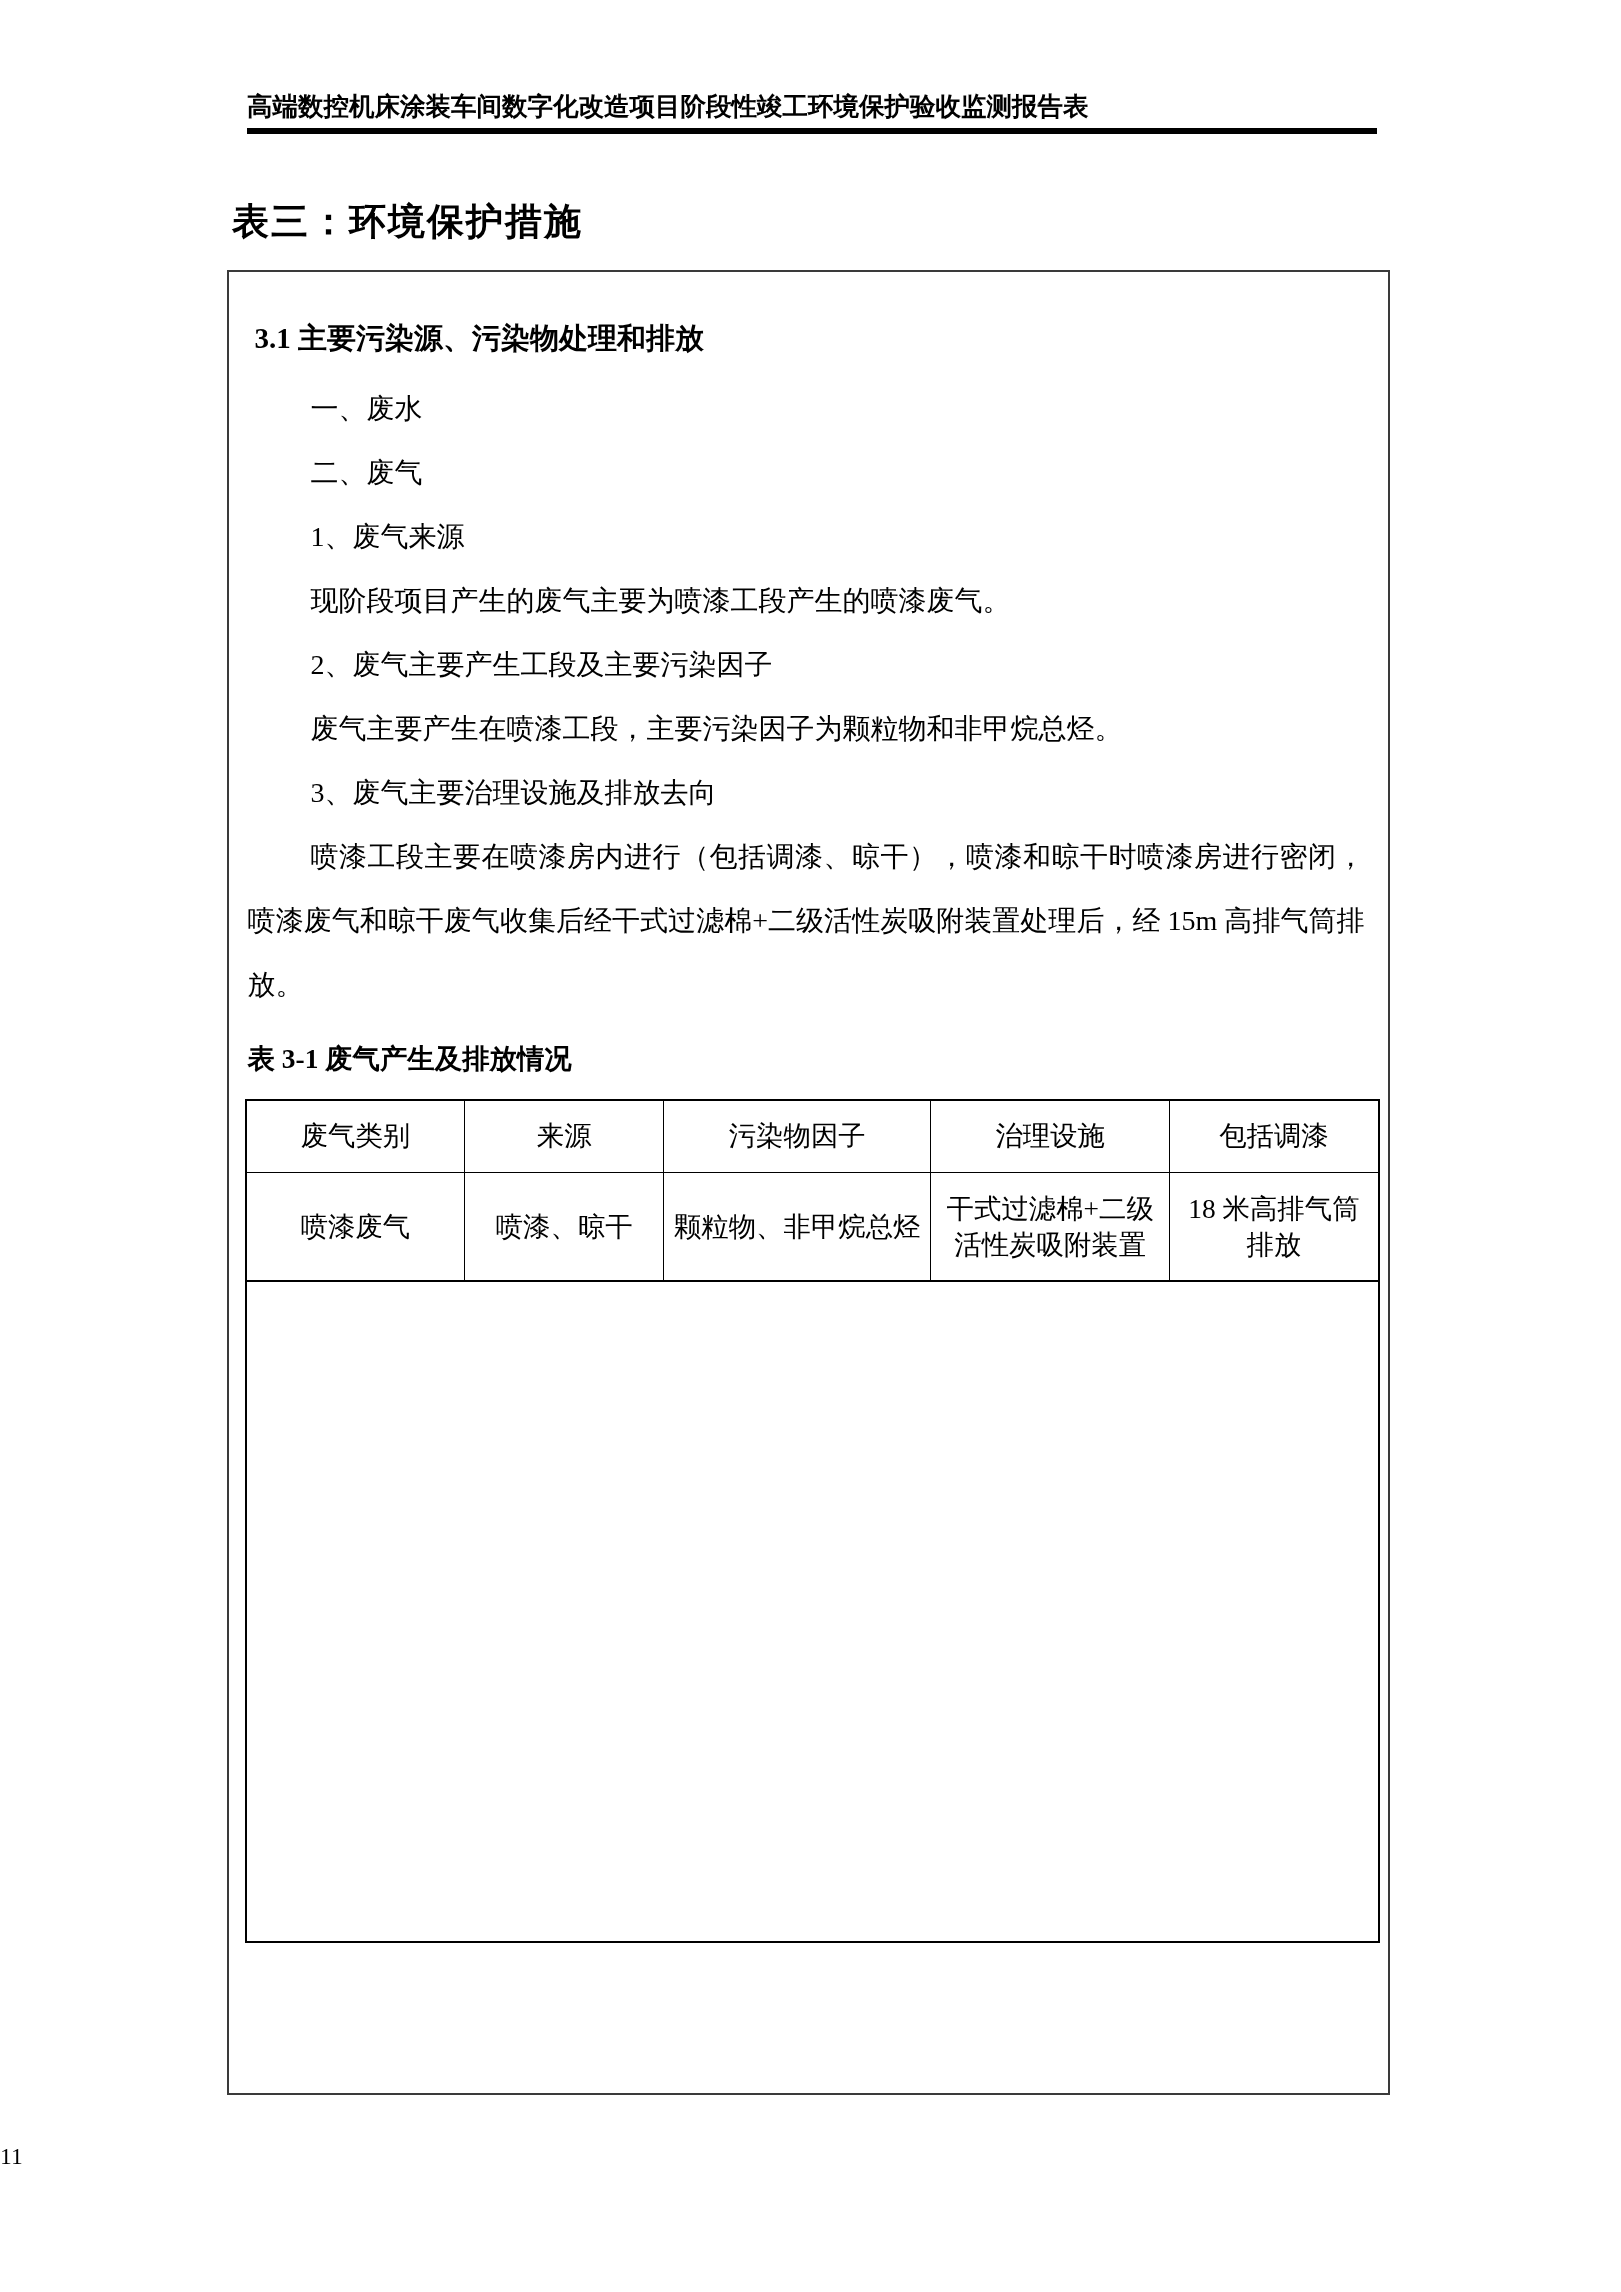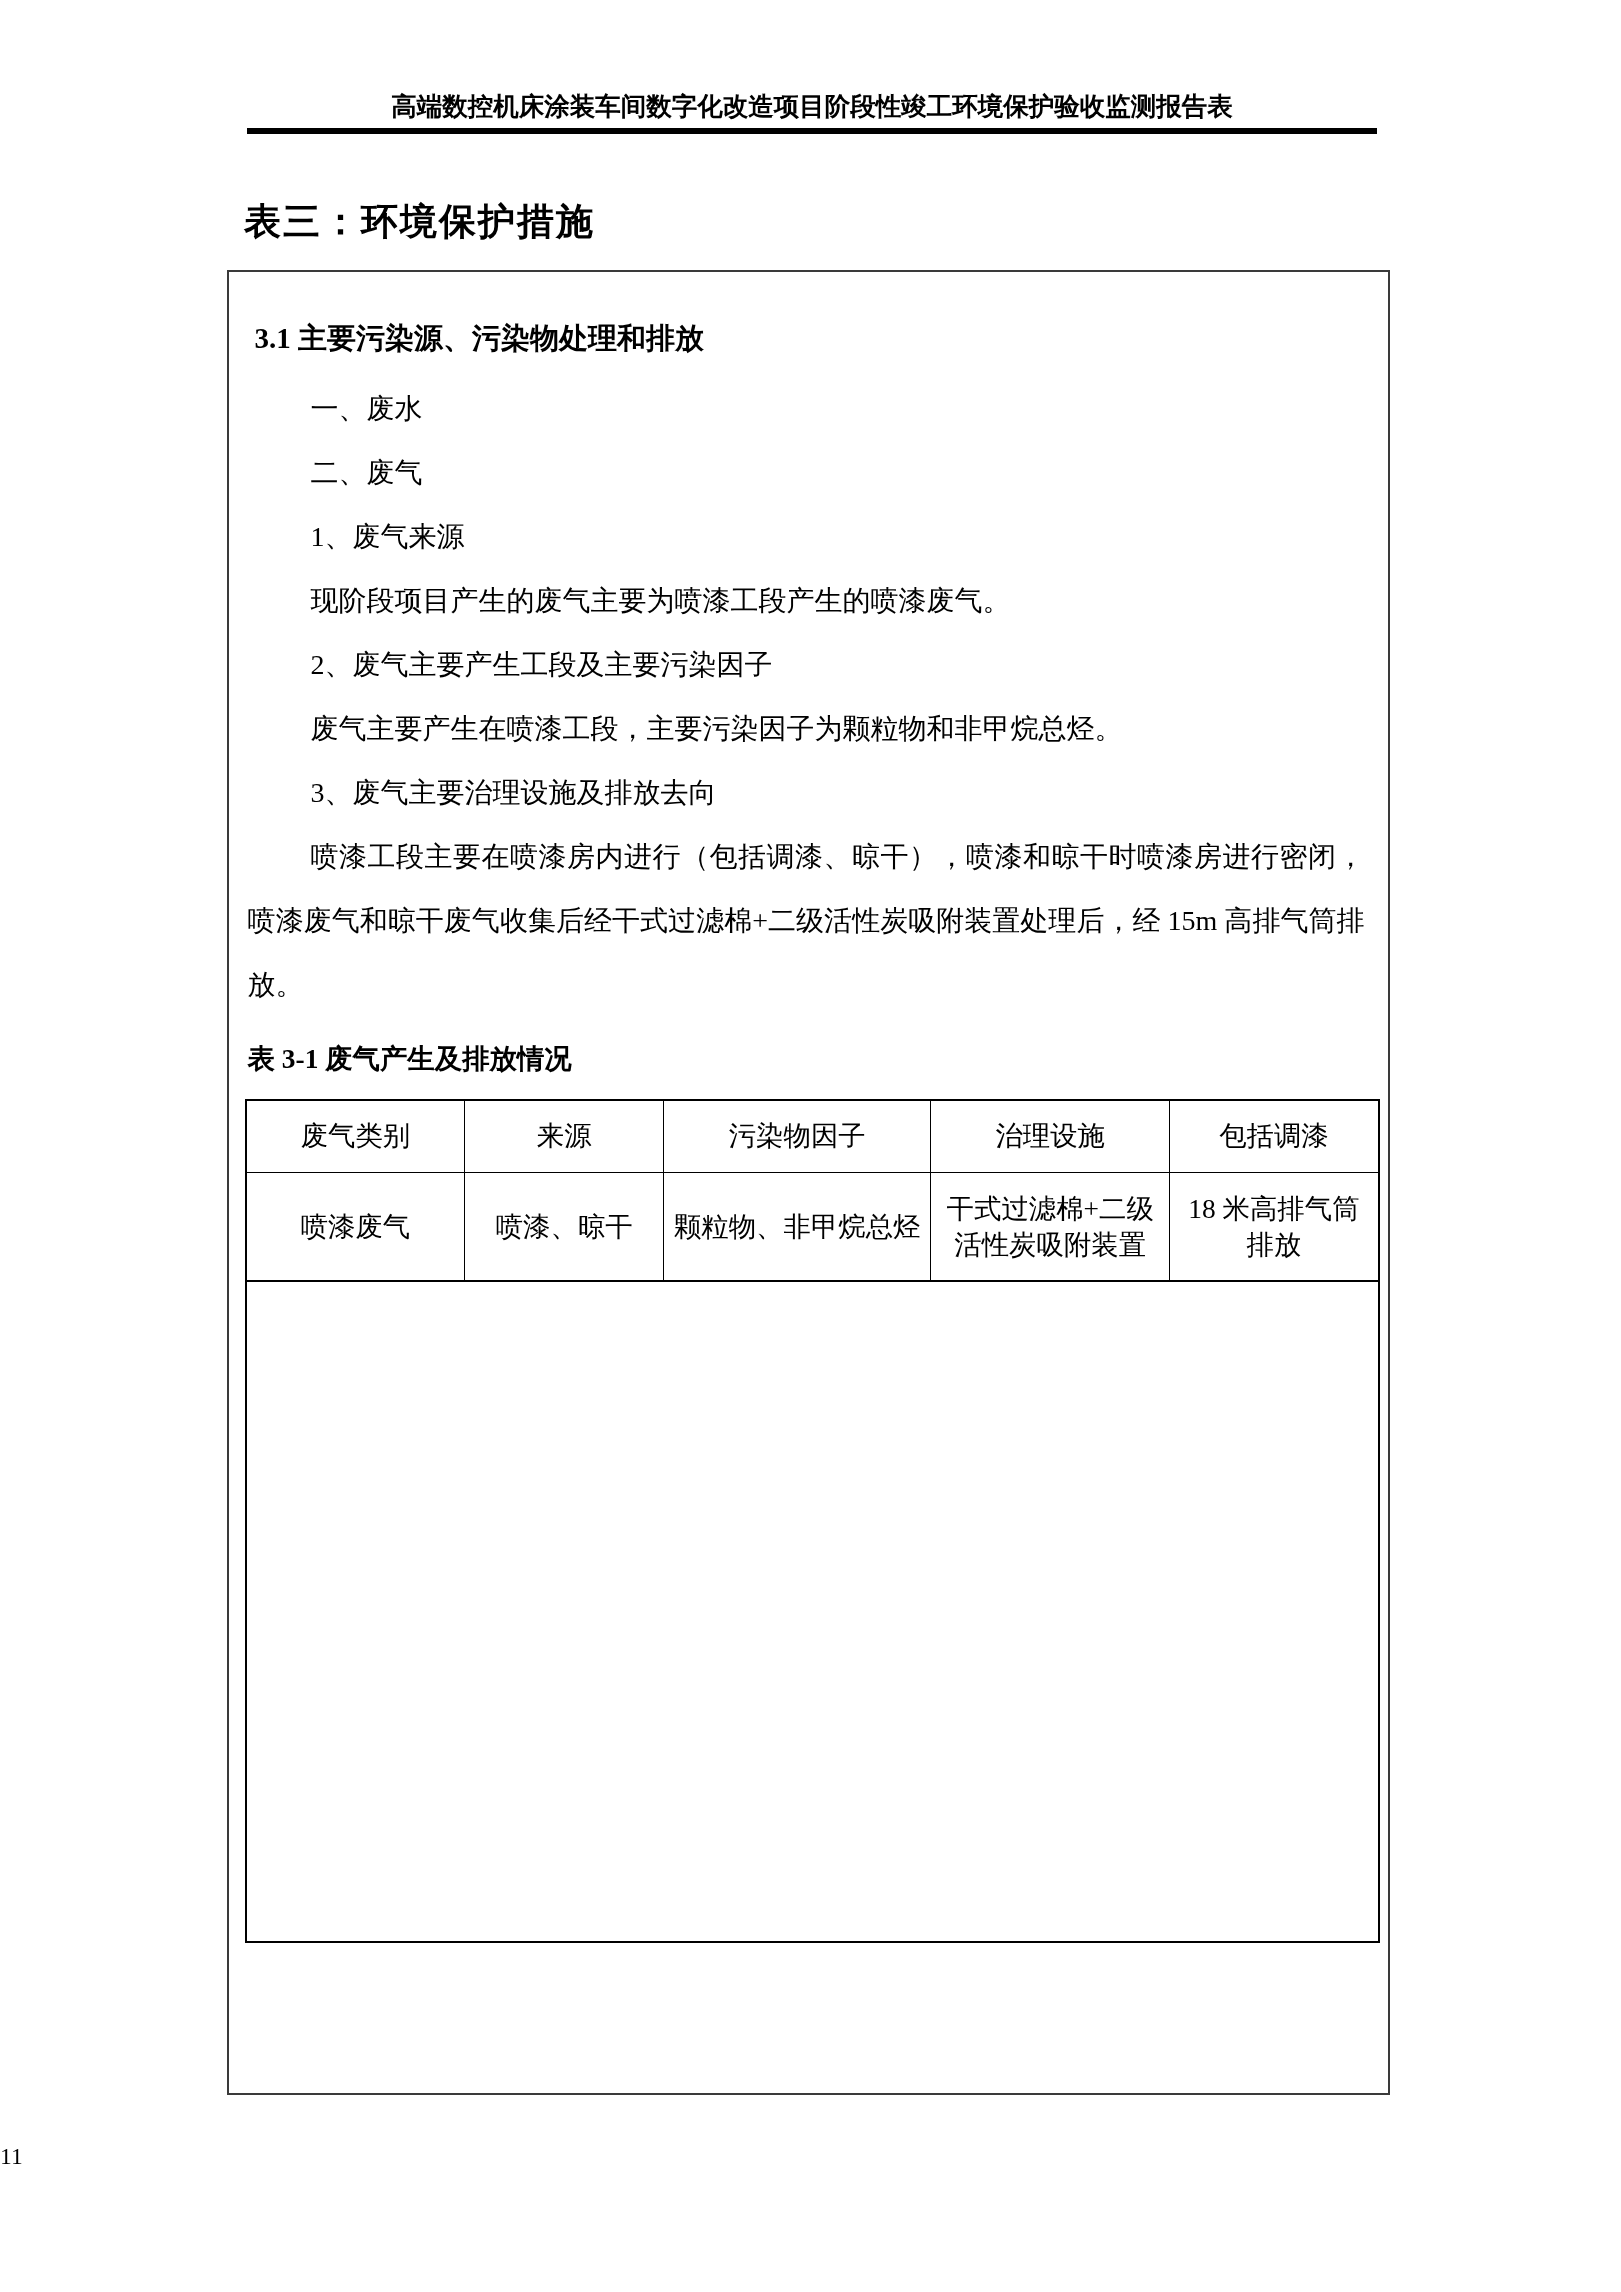--- a/index.html
+++ b/index.html
@@ -5,29 +5,29 @@
   html, body { margin: 0; padding: 0; }
   body {
     width: 1621px; height: 2293px;
     background: #ffffff;
     position: relative;
     color: #000000;
     font-family: "Liberation Serif", "DejaVu Serif", serif;
   }
   .doc-header {
     position: absolute; top: 90px; left: 247px; width: 1130px;
-    text-align: center; font-size: 25.5px; font-weight: bold;
+    font-size: 25.5px; font-weight: bold;
     line-height: 33px; white-space: nowrap;
   }
   .doc-header-rule {
     position: absolute; top: 128px; left: 247px;
     width: 1130px; height: 5.9px; background: #000000;
   }
   .doc-title {
-    position: absolute; top: 198px; left: 244px;
+    position: absolute; top: 198px; left: 232px;
     font-size: 37px; font-weight: bold; letter-spacing: 2px;
     line-height: 47px;
   }
   .section-box {
     position: absolute; top: 270px; left: 227px;
     width: 1163px; height: 1825px;
     border: 2px solid #3a3a3a;
     box-sizing: border-box;
     padding: 27.4px 23.5px 0 18.6px;
     background: #ffffff;

